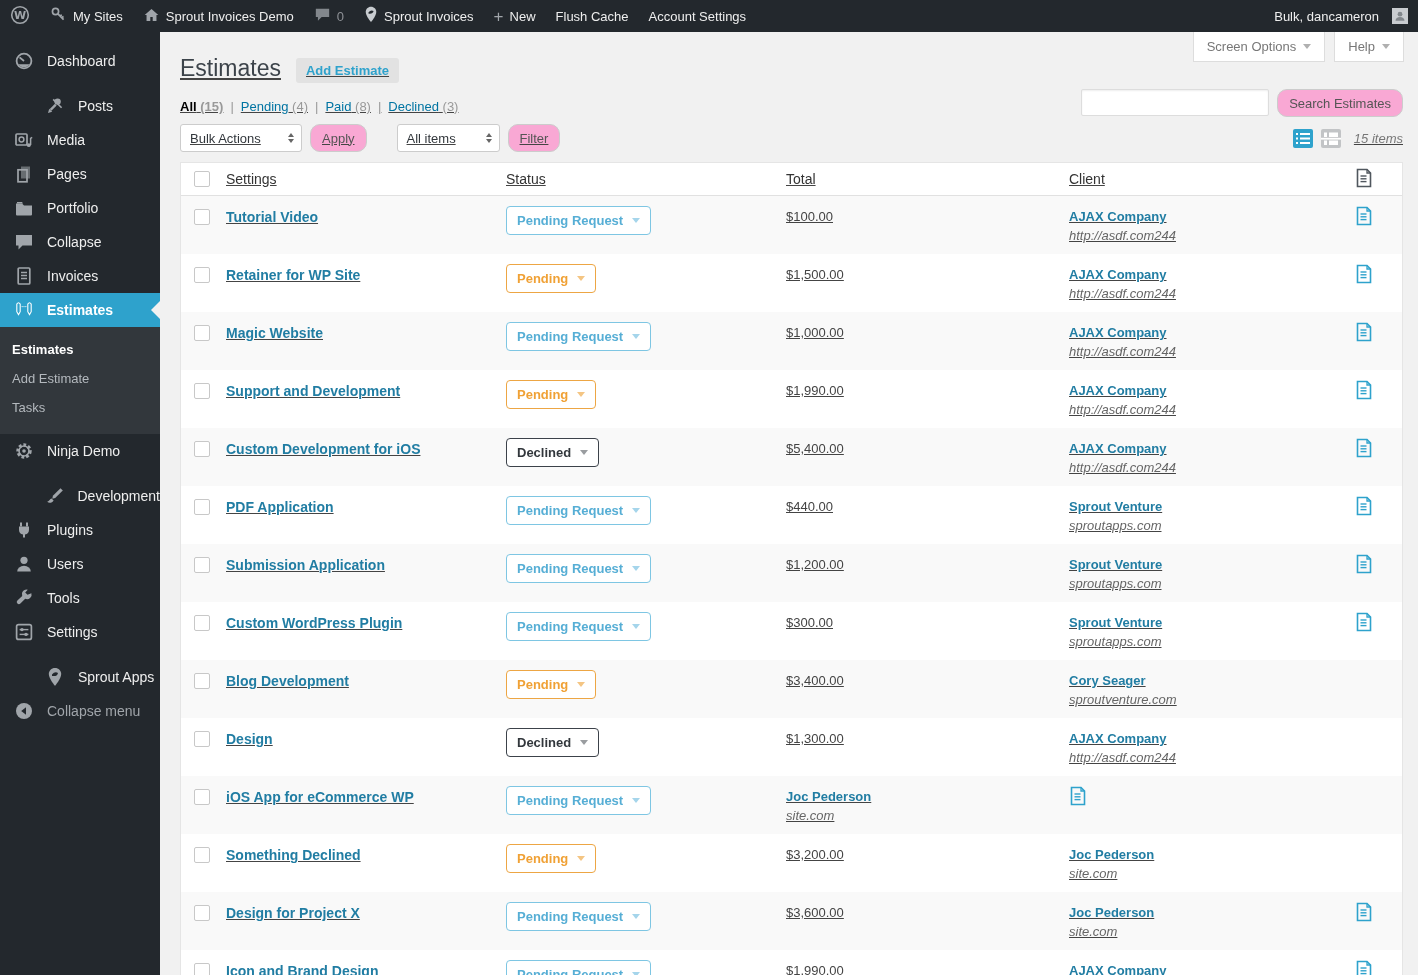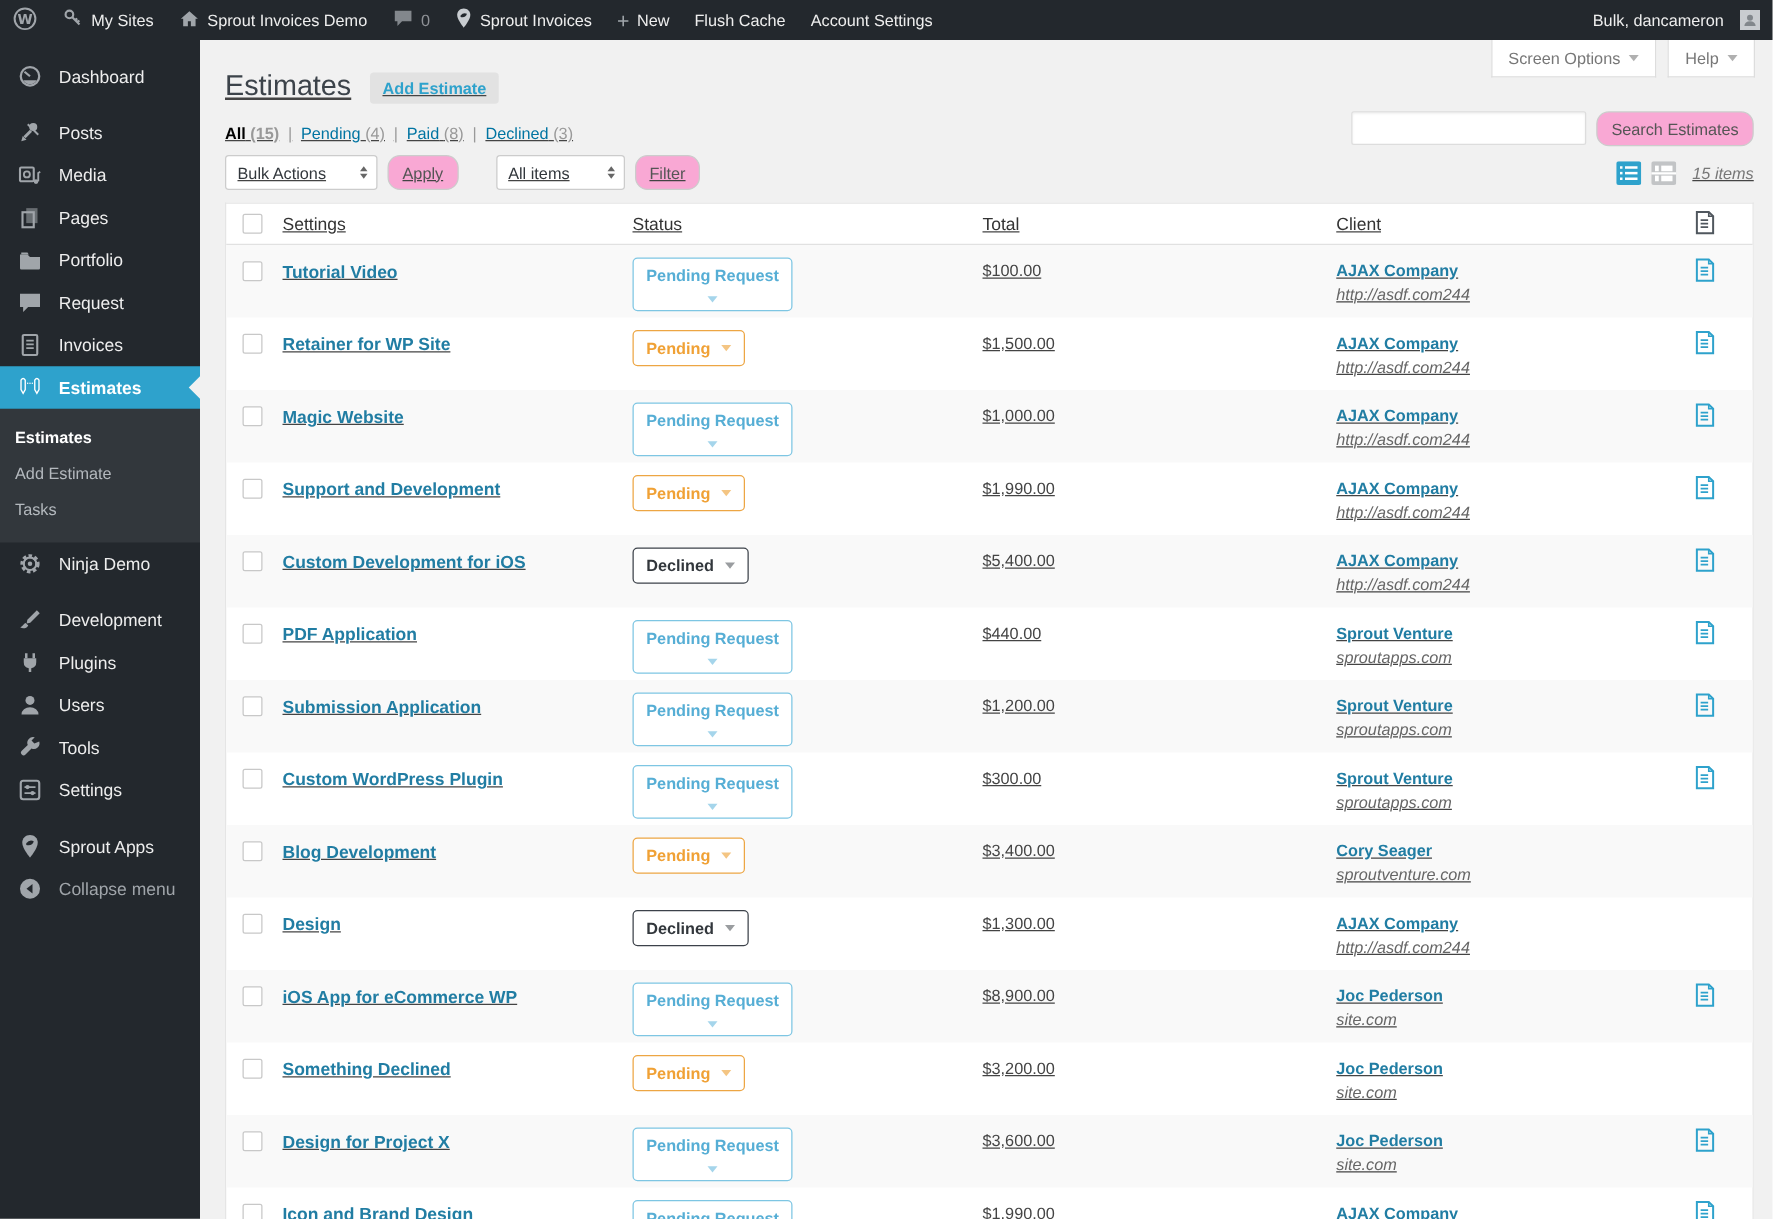--- a/index.html
+++ b/index.html
@@ -16,21 +16,21 @@
   .ab-item { display:flex; align-items:center; gap:6px; padding:0 10px; color:#eee; cursor:pointer; }
   .ab-item .cnt { color:#8e9196; }
   .ab-right { margin-left:auto; display:flex; align-items:center; }
   .avatar { width:16px; height:16px; background:#c9ccd0; display:inline-flex; align-items:center; justify-content:center; margin-left:7px; }
   
   .sidebar {
     position:absolute; top:32px; left:0; width:160px; height:943px;
     background:#23282d; color:#eee; font-size:14px; padding-top:12px;
   }
   .menu-item { position:relative; display:flex; align-items:center; height:34px; cursor:pointer; }
-  .menu-item.gap { margin-top:11px; }
+  .menu-item.gap { margin-top:11px;margin-left:31px; }
   .menu-item .micon { width:22px; margin-left:13px; display:flex; justify-content:center; }
   .menu-item .mlabel { margin-left:12px; color:#eee; }
   .menu-item.muted .mlabel { color:#a0a5aa; }
   .menu-item.active { background:#2ea2cc; }
   .menu-item.active .mlabel { color:#fff; font-weight:bold; }
   .menu-item.active::after {
     content:''; position:absolute; right:0; top:50%; margin-top:-9px;
     border-top:9px solid transparent; border-bottom:9px solid transparent;
     border-right:9px solid #f1f1f1;
   }
@@ -87,21 +87,21 @@
   .thead .cb { margin-top:0; }
   .trow .cb { margin-top:13px; }
   .cell { padding-top:13px; }
   .row-title { font-size:14px; font-weight:bold; color:#217da3; text-decoration:none; cursor:pointer; }
   .status-btn {
     display:inline-flex; align-items:center; gap:9px; background:#fff;
     border:1px solid; border-radius:4px; padding:6px 10px; font-size:13px; font-weight:bold;
     cursor:pointer; margin-top:-3px;
   }
   .status-btn .arr { width:0;height:0;border-left:4.5px solid transparent;border-right:4.5px solid transparent;border-top:5.5px solid; }
-  .st-pending-request { border-color:#7ec6e3; color:#56aed5;flex-direction:column; }
+  .st-pending-request { border-color:#7ec6e3; color:#56aed5; }
   .st-pending-request .arr { border-top-color:#a5d5eb; }
   .st-pending { border-color:#eda644; color:#f0a135; }
   .st-pending .arr { border-top-color:#f4c583; }
   .st-declined { border-color:#3c424a; color:#32373c; }
   .st-declined .arr { border-top-color:#9a9da0; }
   .total-text { font-size:13px; color:#444; }
   .client-link { font-size:13px; font-weight:bold; color:#217da3; text-decoration:none; cursor:pointer; }
   .client-url { font-size:13px; font-style:italic; color:#666; margin-top:4px; }
   .doc-cell { padding-top:10px; }
 </style>
@@ -225,21 +225,21 @@
           </svg>
         </span>
         <span class="mlabel">Portfolio</span>
       </div>
       <div class="menu-item">
         <span class="micon">
           <svg width="20" height="20" viewBox="0 0 20 20">
             <path d="M2 3 h16 v10.5 h-9.5 l-4 4 v-4 H2 Z" fill="#a0a5aa"></path>
           </svg>
         </span>
-        <span class="mlabel">Request</span>
+        <span class="mlabel">Collapse</span>
       </div>
       <div class="menu-item">
         <span class="micon">
           <svg width="20" height="20" viewBox="0 0 20 20">
             <rect x="4.2" y="2" width="11.6" height="16" rx="1" fill="none" stroke="#a0a5aa" stroke-width="1.7"></rect>
             <g stroke="#a0a5aa" stroke-width="1.5">
               <line x1="7" y1="6.5" x2="13" y2="6.5"></line>
               <line x1="7" y1="9.5" x2="13" y2="9.5"></line>
               <line x1="7" y1="12.5" x2="13" y2="12.5"></line>
             </g>
@@ -645,21 +645,20 @@
         </div>
         <div class="trow alt">
           <div>
             <div class="cb"></div>
           </div>
           <div class="cell"><a class="row-title">iOS App for eCommerce WP</a></div>
           <div class="cell"><button class="status-btn st-pending-request">
               <span>Pending Request</span>
               <span class="arr"></span>
             </button></div>
-          <div class="cell"><span class="total-text">$8,900.00</span></div>
           <div class="cell"><a class="client-link">Joc Pederson</a><div class="client-url">site.com</div></div>
           <div class="doc-cell"><span><svg width="17" height="20" viewBox="0 0 17 20">
                 <path d="M2.5 1.5 h9.5 l3.5 3.5 v13.5 h-13 z" fill="none" stroke="#2ea2cc" stroke-width="1.6"></path>
                 <path d="M12 1.5 v3.5 h3.5" fill="none" stroke="#2ea2cc" stroke-width="1.3"></path>
                 <g stroke="#2ea2cc" stroke-width="1.4">
                   <line x1="5.5" y1="8" x2="11.5" y2="8"></line>
                   <line x1="5.5" y1="10.8" x2="11.5" y2="10.8"></line>
                   <line x1="5.5" y1="13.6" x2="11.5" y2="13.6"></line>
                 </g>
               </svg></span></div>

